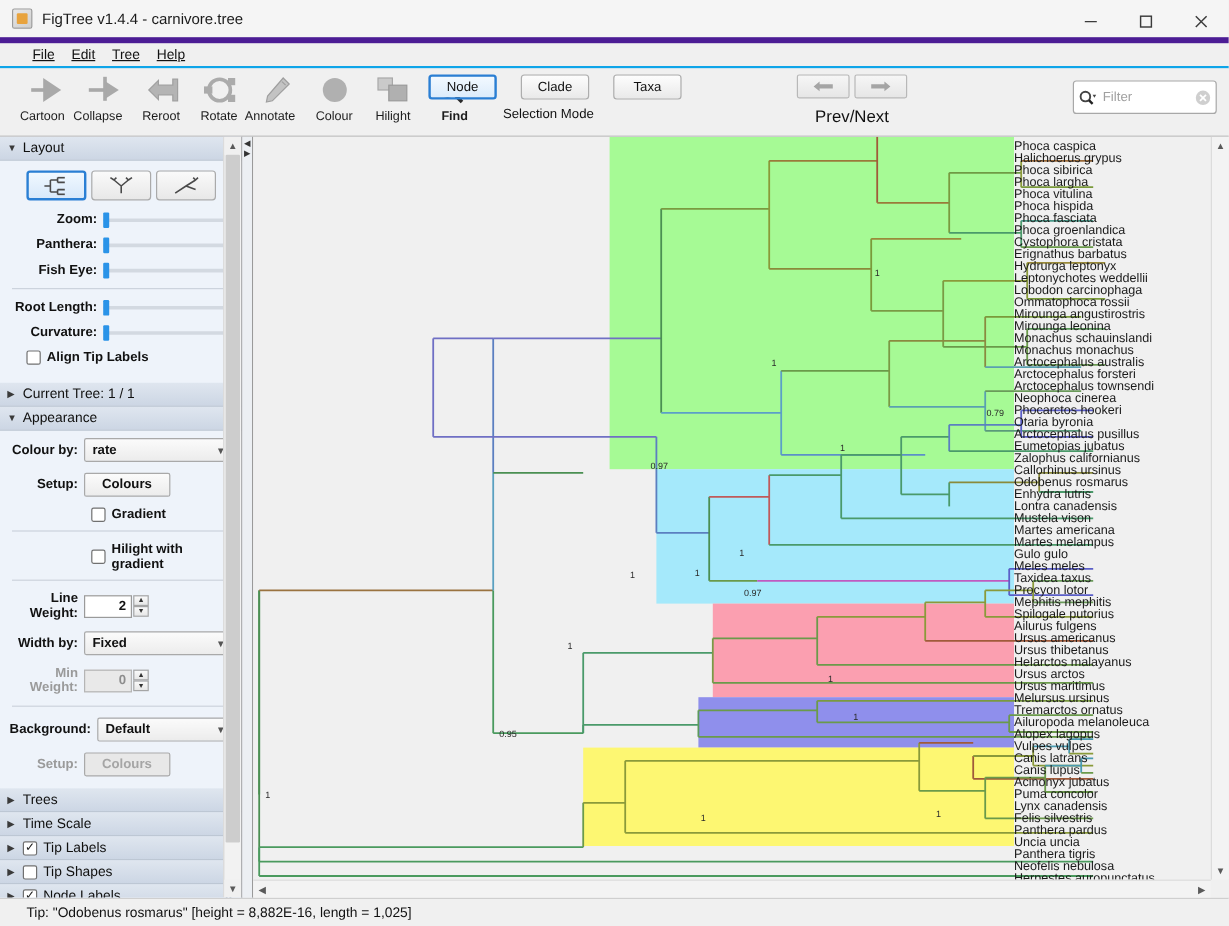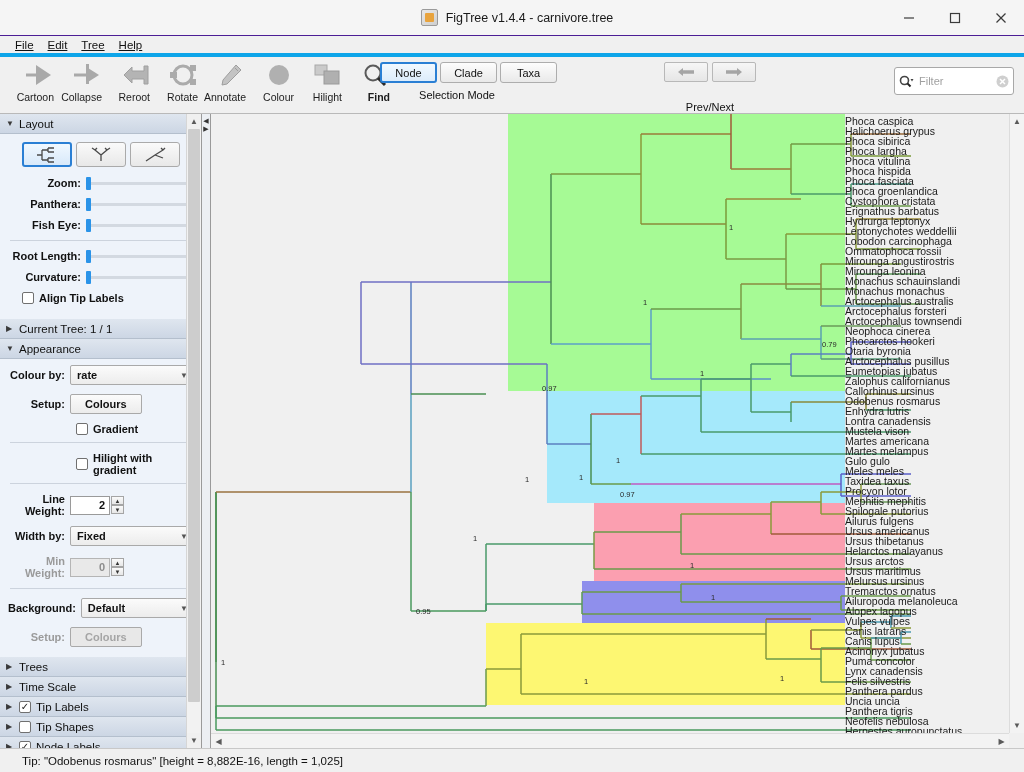--- a/index.html
+++ b/index.html
@@ -7,22 +7,22 @@
     width: 1024px; height: 772px;
     font-family: "Liberation Sans", sans-serif;
     font-size: 11px;
     background: #f0f0f0;
     overflow: hidden;
   }
   #app { width: 1024px; height: 772px; position: relative; background: #f0f0f0; display: flex; flex-direction: column; }
 
   
   .titlebar {
-    height: 36px; background: #f5f5f5; border-bottom: 1px solid #4c1d95;
-    display: flex; align-items: center; flex: 0 0 36px; position: relative; justify-content: center;
+    height: 36px; background: #f5f5f5; border-bottom: 5px solid #4c1d95;
+    display: flex; align-items: center; flex: 0 0 36px; position: relative;
   }
   .title-icon {
     width: 17px; height: 17px; margin-left: 10px; margin-right: 8px;
     background: linear-gradient(145deg,#e8e8e8,#cfcfcf);
     border: 1px solid #9a9a9a; border-radius: 2px; position: relative; flex: 0 0 17px;
   }
   .title-icon::after {
     content: ""; position: absolute; left: 3px; top: 3px; width: 9px; height: 9px;
     background: #e8a33d; border-radius: 1px;
   }
@@ -30,55 +30,55 @@
   .winbtns { position: absolute; right: 0; top: 0; height: 36px; display: flex; }
   .winbtn {
     width: 46px; height: 36px; display: flex; align-items: center; justify-content: center;
     color: #3b3b3b; font-size: 13px; background: transparent;
   }
   .winbtn svg { display: block; }
 
   
   .menubar {
     height: 21px; flex: 0 0 21px; background: #f0f0f0; display: flex;
-    align-items: center; padding-left: 8px; border-bottom: 4px solid #0ea5e9;
+    align-items: center; padding-left: 20px; border-bottom: 2px solid #0ea5e9;
   }
   .menu-item { padding: 2px 7px; font-size: 11.5px; color: #111; }
   .menu-item u { text-decoration: underline; }
 
   
   .toolbar {
     height: 57px; flex: 0 0 57px; background: #f0f0f0; position: relative;
     border-bottom: 1px solid #b9b9b9; display: flex; align-items: flex-start;
   }
   .tool-group { display: flex; align-items: flex-start; padding-left: 6px; }
   .tool {
     width: 48px; display: flex; flex-direction: column; align-items: flex-end; padding-top: 2px;
   }
   .tool .glyph { height: 32px; display: flex; align-items: center; justify-content: center; }
   .tool .lbl { font-size: 10.5px; color: #1c1c1c; margin-top: 1px; line-height: 11px; }
   .tool.strong .lbl { font-weight: bold; }
 
   .selmode { position: absolute; left: 357px; top: 5px; width: 200px; text-align: center; }
-  .segbtns { display: flex; gap: 3px; justify-content: flex-end; }
+  .segbtns { display: flex; gap: 20px; justify-content: flex-start; }
   .segbtn {
     min-width: 57px; height: 21px; border: 1px solid #adadad; border-radius: 3px;
     background: linear-gradient(#fdfdfd,#e9e9e9); font-size: 11px; color: #111;
     display: flex; align-items: center; justify-content: center; padding: 0 8px;
   }
   .segbtn.active { border: 2px solid #2a7fd4; background: linear-gradient(#f2f9ff,#dcecfb); }
   .selmode .caption { font-size: 11px; color: #111; margin-top: 6px; }
 
   .prevnext { position: absolute; left: 655px; top: 5px; width: 110px; text-align: center; }
   .pnbtns { display: flex; gap: 4px; justify-content: center; }
   .pnbtn {
     width: 44px; height: 20px; border: 1px solid #b8b8b8; border-radius: 2px;
     background: linear-gradient(#f6f6f6,#e6e6e6); display: flex; align-items: center; justify-content: center;
   }
-  .prevnext .caption { font-size: 11px; color: #111; margin-top: 19px; }
+  .prevnext .caption { font-size: 14px; color: #111; margin-top: 7px; }
 
   .filterbox {
     position: absolute; right: 10px; top: 10px; width: 120px; height: 28px;
     background: #fff; border: 1px solid #a8a8a8; border-radius: 3px;
     display: flex; align-items: center; padding: 0 4px;
   }
   .filterbox .ph { flex: 1; color: #a0a0a0; font-size: 11px; padding-left: 5px; }
 
   
   .body { flex: 1; display: flex; min-height: 0; }

